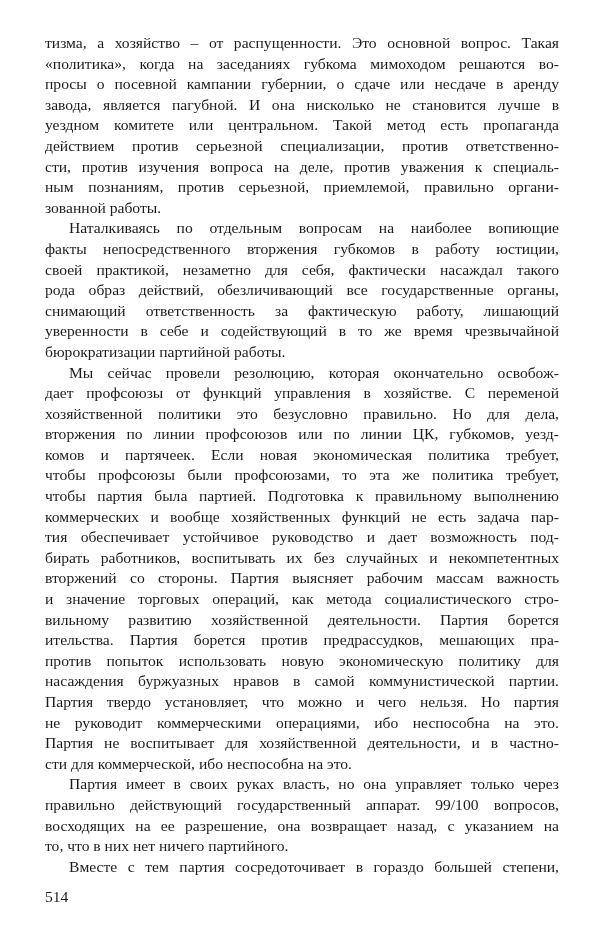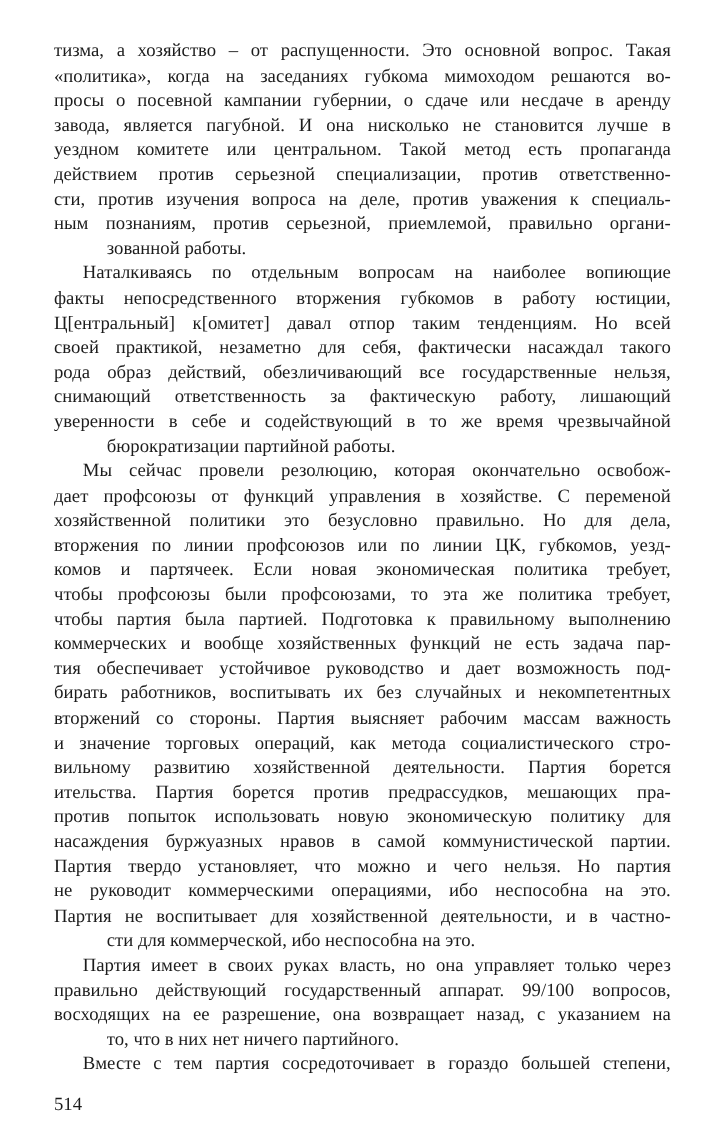--- a/index.html
+++ b/index.html
@@ -25,34 +25,32 @@
       display: block;
       height: 20.6px;
       line-height: 20.6px;
       font-size: 15.6px;
       white-space: nowrap;
       text-align: justify;
       text-align-last: justify;
     }
     .line.last {
       text-align-last: left;
-      margin-left: 44px;
     }
     .line.indent {
       padding-left: 24px;
     }
     .page-number {
       position: absolute;
       left: 45px;
       top: 887px;
       font-size: 15.6px;
       line-height: 20px;
       font-family: "Liberation Serif", "DejaVu Serif", serif;
       color: #1c1c1c;
-      margin-top: 24px;
     }
   </style>
 </head>
 <body>
 
 <div class="page">
 
   <div>
     <span class="line">тизма, а хозяйство – от распущенности. Это основной вопрос. Такая</span>
     <span class="line">«политика», когда на заседаниях губкома мимоходом решаются во-</span>
@@ -61,23 +59,22 @@
     <span class="line">уездном комитете или центральном. Такой метод есть пропаганда</span>
     <span class="line">действием против серьезной специализации, против ответственно-</span>
     <span class="line">сти, против изучения вопроса на деле, против уважения к специаль-</span>
     <span class="line">ным познаниям, против серьезной, приемлемой, правильно органи-</span>
     <span class="line last">зованной работы.</span>
   </div>
 
   <div>
     <span class="line indent">Наталкиваясь по отдельным вопросам на наиболее вопиющие</span>
     <span class="line">факты непосредственного вторжения губкомов в работу юстиции,</span>
-    <span class="line">Ц[ентральный] к[омитет] давал отпор таким тенденциям. Но всей</span>
     <span class="line">своей практикой, незаметно для себя, фактически насаждал такого</span>
-    <span class="line">рода образ действий, обезличивающий все государственные нельзя,</span>
+    <span class="line">рода образ действий, обезличивающий все государственные органы,</span>
     <span class="line">снимающий ответственность за фактическую работу, лишающий</span>
     <span class="line">уверенности в себе и содействующий в то же время чрезвычайной</span>
     <span class="line last">бюрократизации партийной работы.</span>
   </div>
 
   <div>
     <span class="line indent">Мы сейчас провели резолюцию, которая окончательно освобож-</span>
     <span class="line">дает профсоюзы от функций управления в хозяйстве. С переменой</span>
     <span class="line">хозяйственной политики это безусловно правильно. Но для дела,</span>
     <span class="line">вторжения по линии профсоюзов или по линии ЦК, губкомов, уезд-</span>

